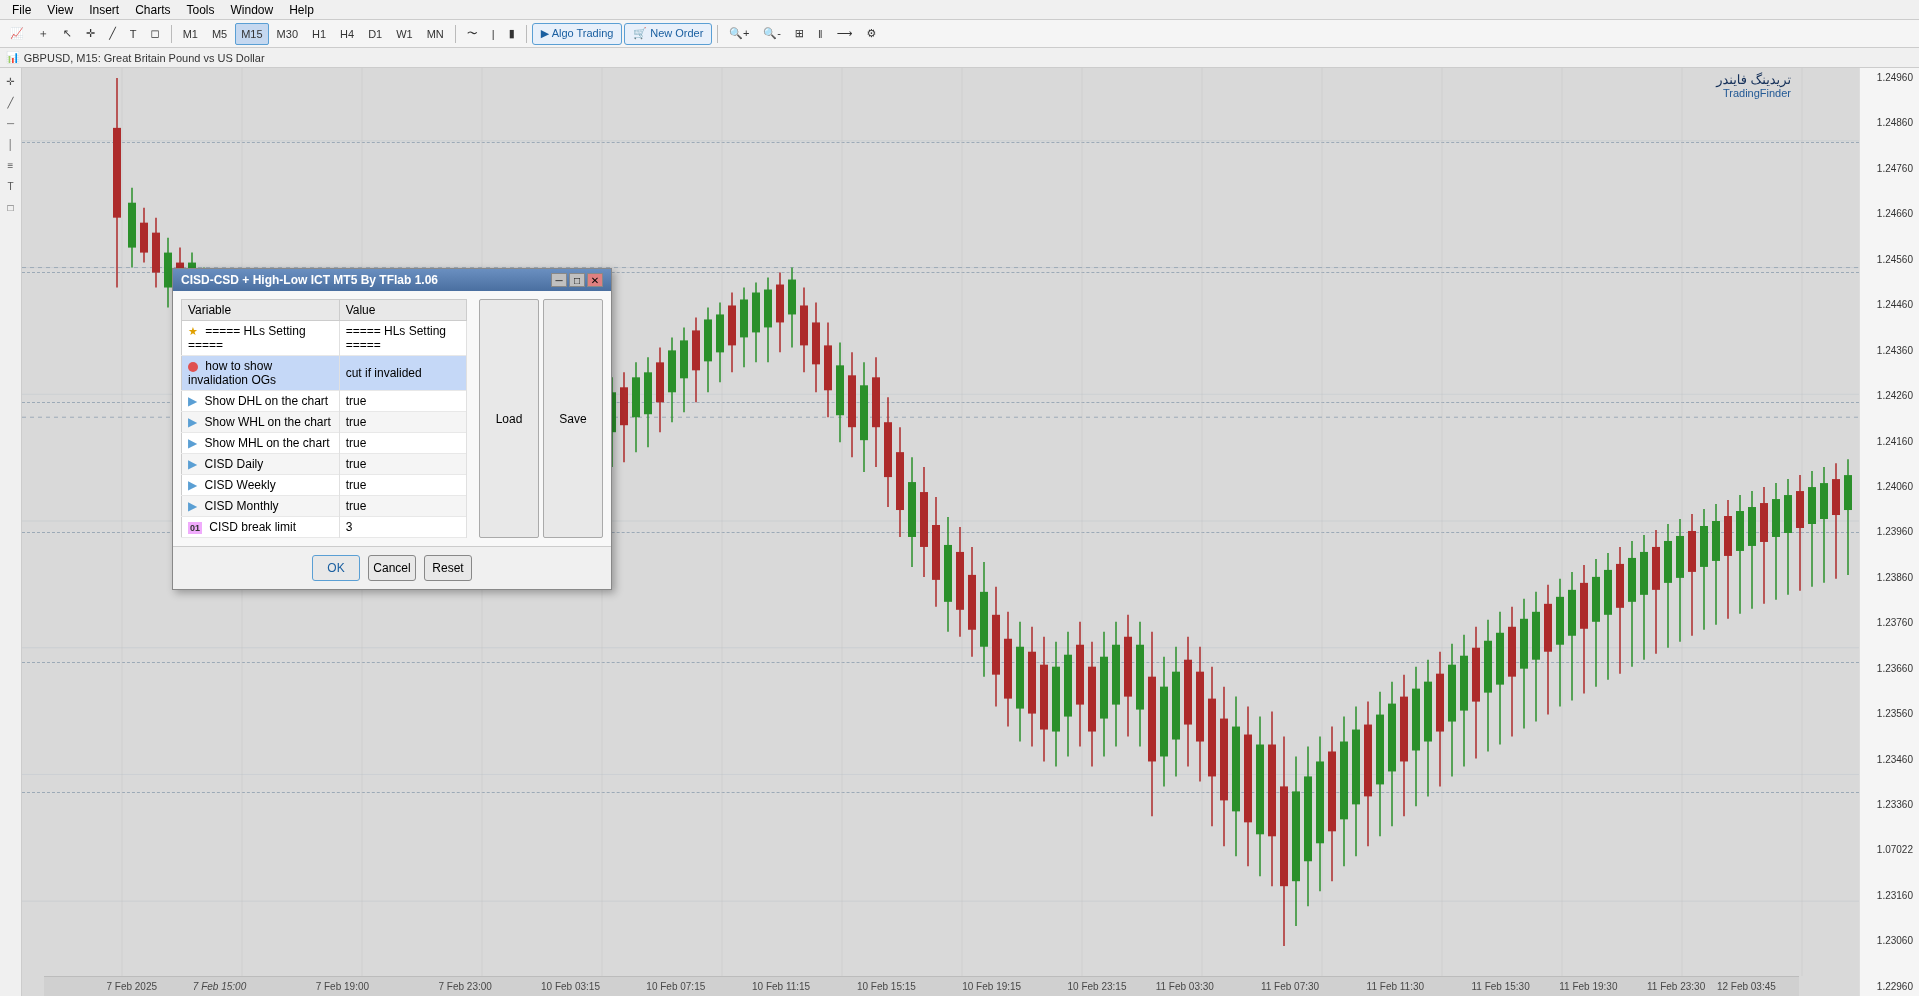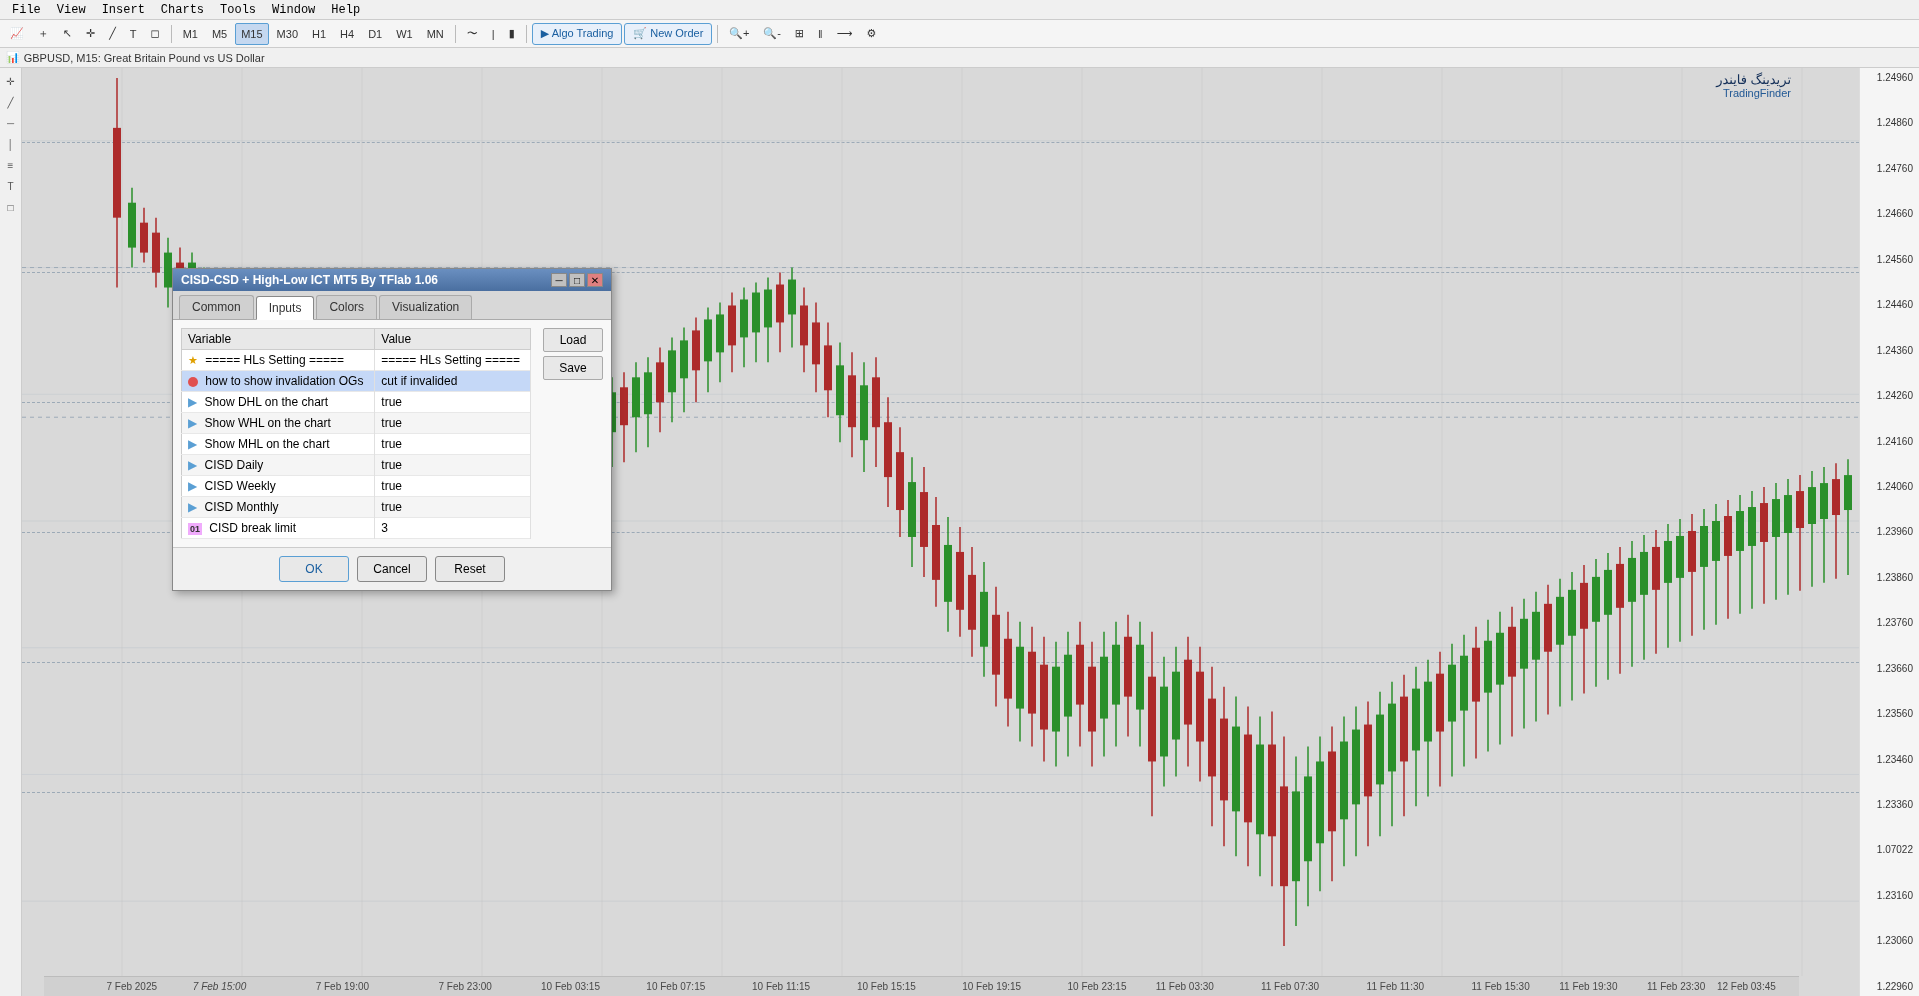--- a/index.html
+++ b/index.html
@@ -6,21 +6,20 @@
     body { font-family: 'Segoe UI', Tahoma, Arial, sans-serif; font-size: 12px; background: #1a1a2e; overflow: hidden; width: 1919px; height: 996px; }
 
     
     #menubar {
       background: #f0f0f0;
       border-bottom: 1px solid #ccc;
       display: flex;
       align-items: center;
       height: 20px;
       padding: 0 4px;
-      font-family: Liberation Mono, monospace;
     }
     .menu-item {
       padding: 2px 8px;
       font-size: 12px;
       cursor: pointer;
       color: #000;
     }
 
     
     #toolbar {
@@ -261,21 +260,21 @@
     #inputs-table tbody tr:nth-child(even) { background: #f5f5f5; }
     #inputs-table tbody tr.highlighted { background: #c5d8f7; }
     #inputs-table tbody td {
       padding: 3px 6px;
       border-right: 1px solid #e0e0e0;
     }
 
     
     #side-buttons {
       display: flex;
-      flex-direction: column;
+      flex-direction: row;
       gap: 4px;
       margin-left: 6px;
     }
     .side-btn {
       width: 60px;
       padding: 4px 0;
       background: #e8e8e8;
       border: 1px solid #aaa;
       cursor: pointer;
       font-size: 12px;
@@ -286,21 +285,21 @@
     
     #dialog-footer {
       display: flex;
       justify-content: center;
       gap: 8px;
       padding: 8px;
       background: #f0f0f0;
       border-top: 1px solid #ccc;
     }
     .footer-btn {
-      width: 70px;
+      width: 48px;
       padding: 5px 0;
       background: #e8e8e8;
       border: 1px solid #888;
       cursor: pointer;
       font-size: 12px;
       text-align: center;
       border-radius: 3px;
     }
     .footer-btn.primary {
       border-color: #5a9fd4;
@@ -765,26 +764,20 @@
 
         <div id="dialog-titlebar">
           <span>CISD-CSD + High-Low ICT MT5 By TFlab 1.06</span>
           <div id="dialog-titlebar-controls">
             <button class="title-btn">─</button>
             <button class="title-btn">□</button>
             <button class="title-btn close-btn">✕</button>
           </div>
         </div>
 
-        <div id="dialog-tabs">
-          <div class="dialog-tab">Common</div>
-          <div class="dialog-tab active">Inputs</div>
-          <div class="dialog-tab">Colors</div>
-          <div class="dialog-tab">Visualization</div>
-        </div>
 
         <div id="dialog-content">
           <div style="display:flex; gap:6px;">
             <table id="inputs-table">
               <thead>
                 <tr>
                   <th>Variable</th>
                   <th>Value</th>
                 </tr>
               </thead>

